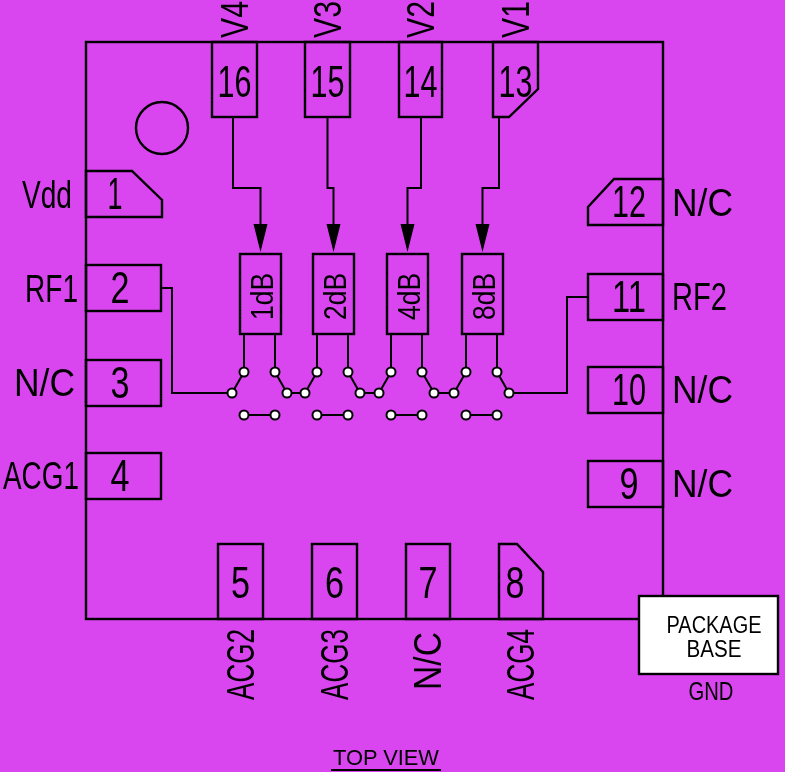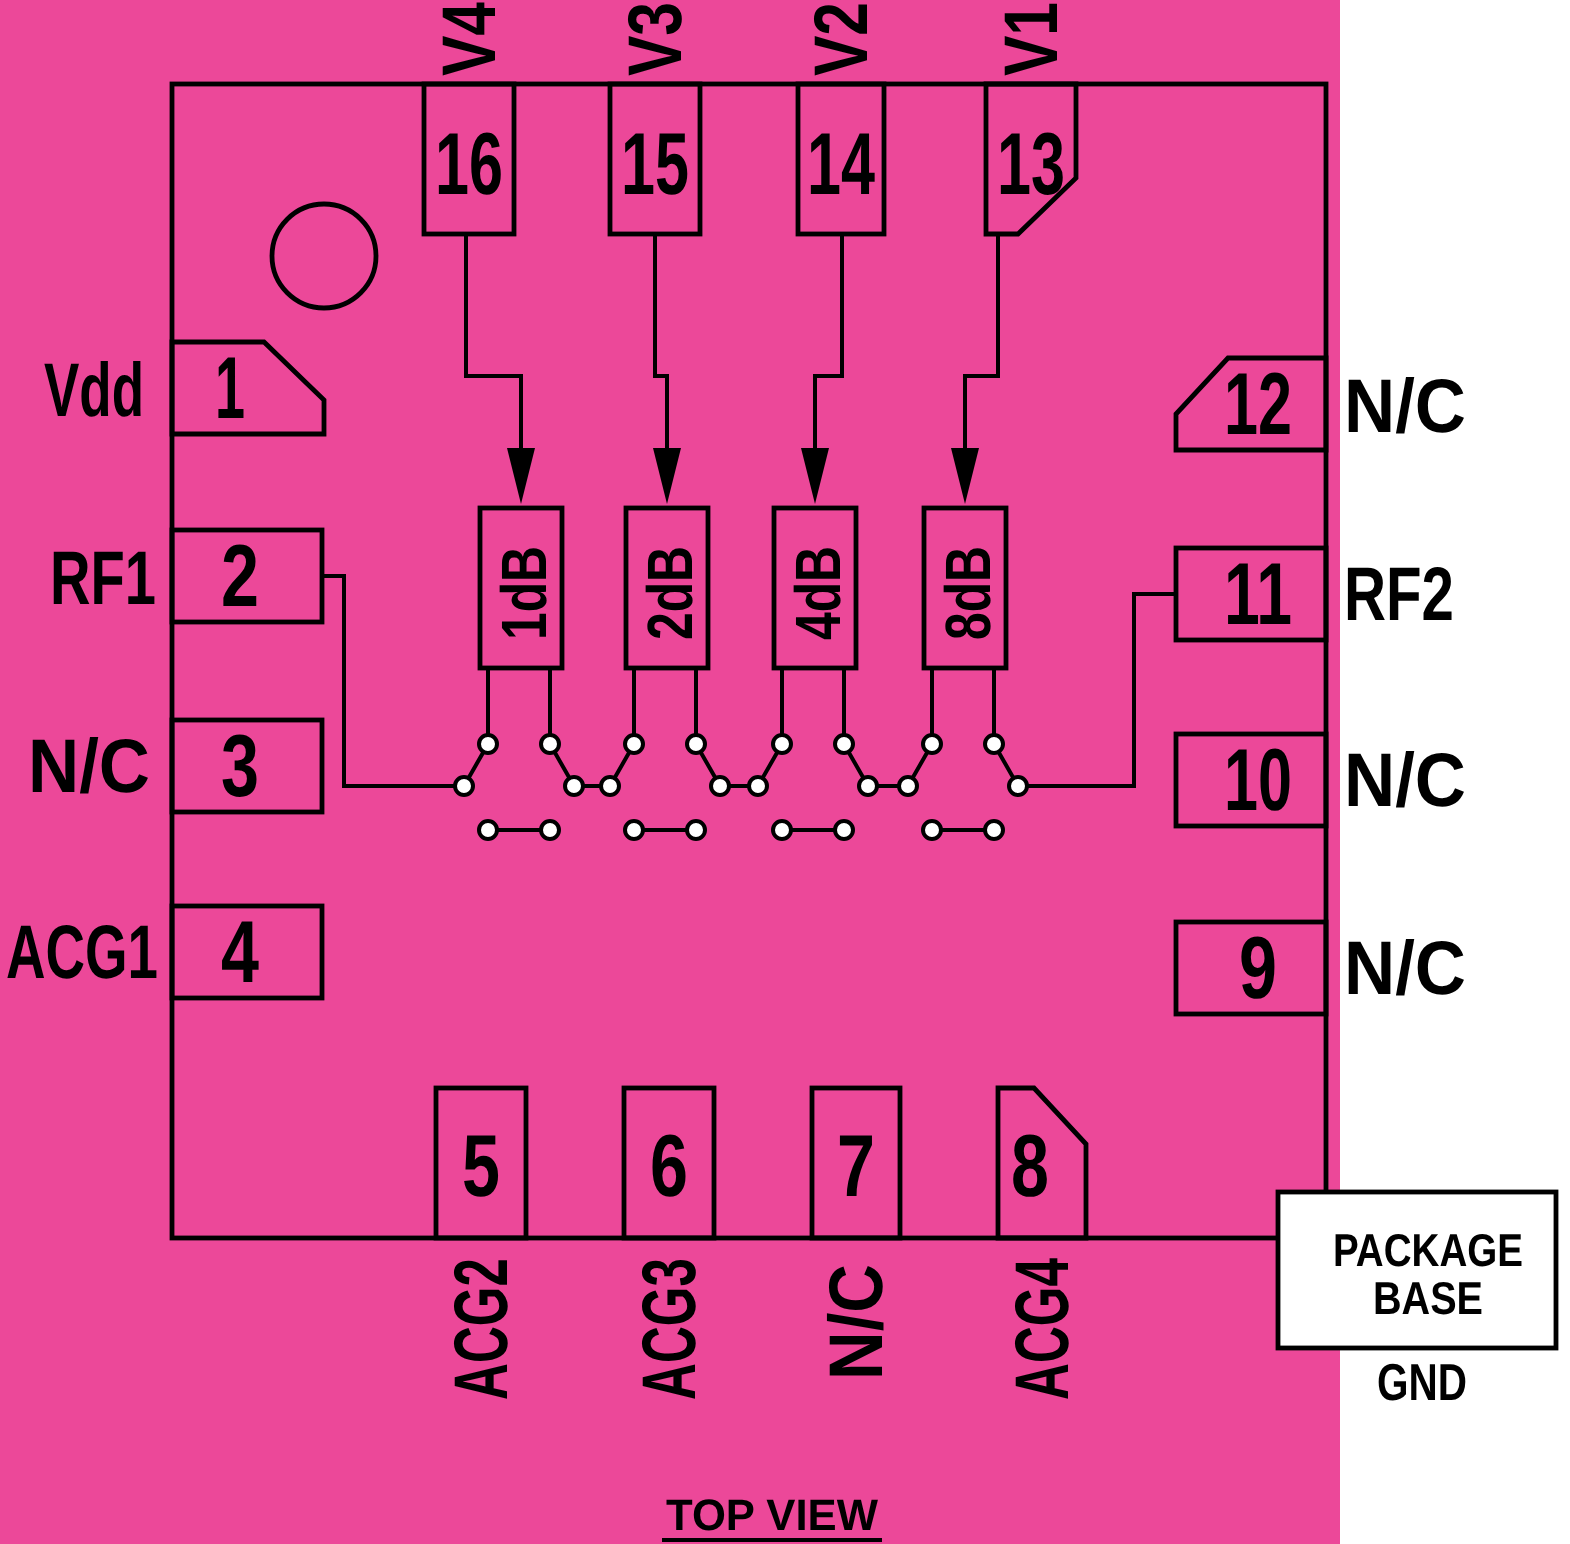--- a/index.html
+++ b/index.html
@@ -1,26 +1,25 @@
 <!DOCTYPE html>
 <html><head>
 <meta charset="utf-8">
 <style>
   html, body {
     margin: 0;
     padding: 0;
     background: #ffffff;
   }
   .stage {
-    width: 670px;
+    width: 785px;
     height: 772px;
     position: relative;
-    background: #ec4899;
-    font-family: "Liberation Sans", sans-serif;
-    font-weight: bold;
+    background: #d946ef;
+    font-family: "Liberation Sans", sans-serif;
   }
   svg { display: block; }
   .outline {
     fill: none;
     stroke: #000000;
     stroke-width: 2.4;
     stroke-linejoin: miter;
   }
   .wire {
     fill: none;

